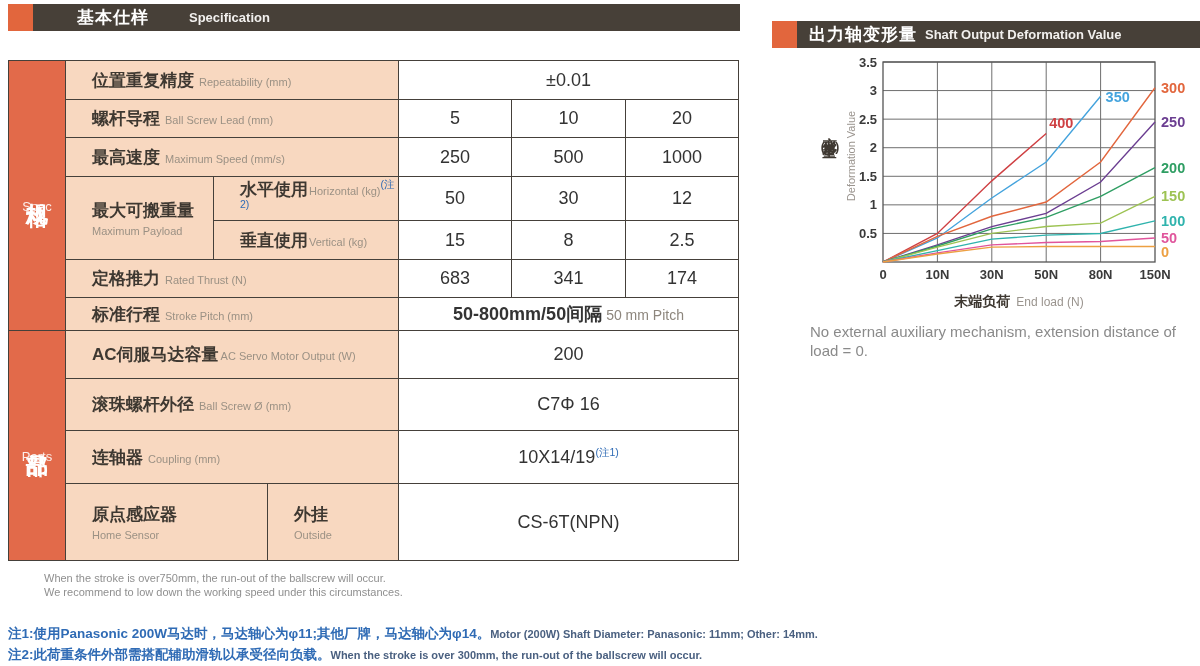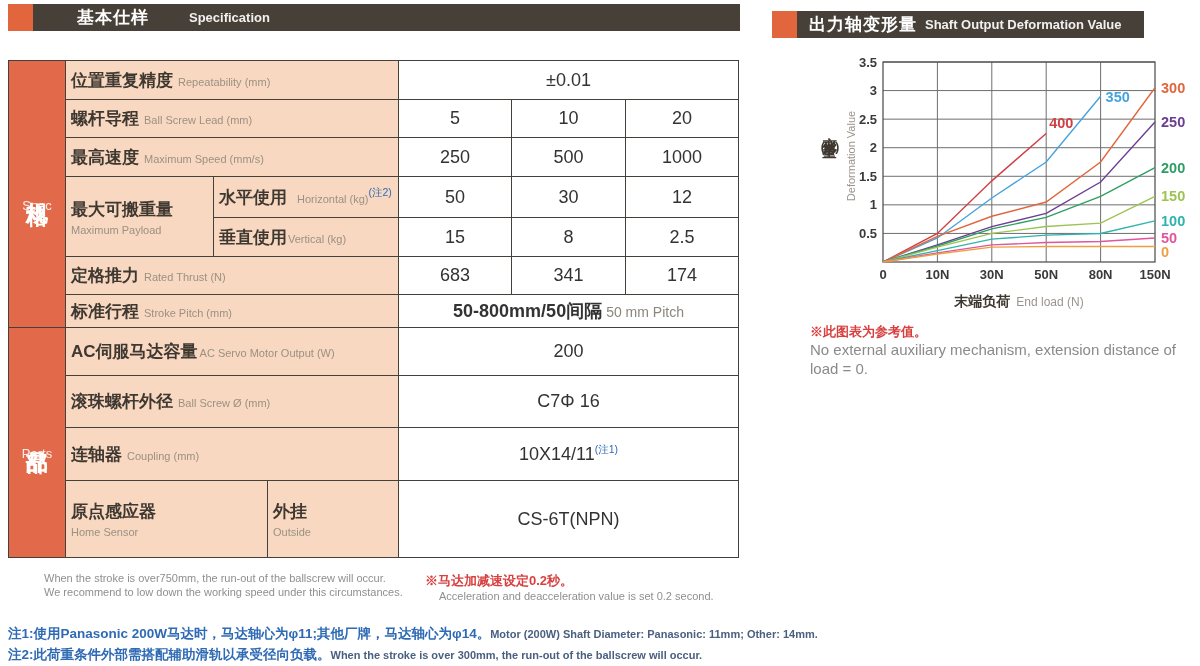--- a/index.html
+++ b/index.html
@@ -13,21 +13,21 @@
   .hbar .ten { font-size:13px; font-weight:600; margin-left:8px; color:#f2f0ee; }
 
   
   table.spec { position:absolute; left:8px; top:60px; width:730px;
                border-collapse:collapse; table-layout:fixed; }
   table.spec td { border:1.5px solid #45403a; overflow:hidden; }
   td.band { background:#e26a4a; color:#fff; text-align:center; vertical-align:middle; }
   .bzh { writing-mode:vertical-rl; text-orientation:upright; margin:0 auto;
          font-size:22px; font-weight:bold; line-height:1.0; letter-spacing:3px; }
   .ben { display:block; font-size:13px; color:rgba(255,255,255,.88); margin-top:4px; }
-  td.lcell { background:#f8d8c0; vertical-align:middle; padding-left:5px; }
+  td.lcell { background:#f8d8c0; vertical-align:middle; padding-left:26px; }
   .zh  { font-size:17px; font-weight:bold; color:#3e3831; }
   .en  { font-size:11px; color:#9b9184; font-weight:500; margin-left:5px; }
   .en.sub { display:block; margin-left:0; margin-top:3px; }
   td.vcell { background:#fff; text-align:center; vertical-align:middle; font-size:18px; color:#333; }
   .vbold { font-weight:bold; color:#333; }
   .graytail { color:#8d867d; font-size:14px; font-weight:500; margin-left:4px; }
   .sup-note { color:#2f6bb5; font-size:10.5px; font-weight:normal; position:relative; top:-7px; }
 
   
   .fnote-red { color:#d84040; font-size:13px; font-weight:bold; }
@@ -60,21 +60,21 @@
 <body>
 
 <div class="page">
 
   <div class="hbar" style="left:8px; top:4px; width:732px;gap:32px;">
     <div class="sq"></div>
     <span class="tzh">基本仕样</span>
     <span class="ten">Specification</span>
   </div>
 
-  <div class="hbar" style="left:772px; top:11px; width:372px;align-items:center;">
+  <div class="hbar" style="left:772px; top:21px; width:428px;align-items:center;">
     <div class="sq"></div>
     <span class="tzh">出力轴变形量</span>
     <span class="ten">Shaft Output Deformation Value</span>
   </div>
 
   <table class="spec">
     <colgroup>
       <col style="width:57px">
         <col style="width:148px">
         <col style="width:54px">
@@ -109,21 +109,21 @@
         <td class="vcell">250</td>
         <td class="vcell">500</td>
         <td class="vcell">1000</td>
       </tr>
       <tr style="height:41px">
         <td class="lcell" rowspan="2">
           <span class="zh">最大可搬重量</span>
           <span class="en sub">Maximum Payload</span>
         </td>
         <td class="lcell" colspan="2">
-          <span class="zh">水平使用</span><span class="en" style="margin-left:10px">Horizontal (kg)</span><span class="sup-note">(注2)</span>
+          <span class="zh">水平使用</span><span class="en" style="margin-left:1px">Horizontal (kg)</span><span class="sup-note">(注2)</span>
         </td>
         <td class="vcell">50</td>
         <td class="vcell">30</td>
         <td class="vcell">12</td>
       </tr>
       <tr style="height:39px">
         <td class="lcell" colspan="2">
           <span class="zh">垂直使用</span><span class="en" style="margin-left:1px">Vertical (kg)</span>
         </td>
         <td class="vcell">15</td>
@@ -160,44 +160,40 @@
         <td class="lcell" colspan="3">
           <span class="zh">滚珠螺杆外径</span><span class="en">Ball Screw Ø (mm)</span>
         </td>
         <td class="vcell" colspan="3">C7Φ 16</td>
       </tr>
       <tr style="height:53px">
         <td class="lcell" colspan="3">
           <span class="zh">连轴器</span><span class="en">Coupling (mm)</span>
         </td>
         <td class="vcell" colspan="3">
-          <span>10X14/11</span><span class="sup-note">(注1)</span>
+          <span>10X14/19</span><span class="sup-note">(注1)</span>
         </td>
       </tr>
       <tr style="height:77px">
         <td class="lcell" colspan="2">
           <span class="zh">原点感应器</span>
           <span class="en sub">Home Sensor</span>
         </td>
         <td class="lcell">
           <span class="zh">外挂</span>
           <span class="en sub">Outside</span>
         </td>
         <td class="vcell" colspan="3">CS-6T(NPN)</td>
       </tr>
     </tbody>
   </table>
 
   <div class="fnL">
     <div class="fnote-gray">When the stroke is over750mm, the run-out of the ballscrew will occur.</div>
     <div class="fnote-gray">We recommend to low down the working speed under this circumstances.</div>
-  </div>
-  <div class="fnR">
-    <div class="fnote-red">※马达加减速设定0.2秒。</div>
-    <div class="fnote-gray">Acceleration and deacceleration value is set 0.2 second.</div>
   </div>
   <div class="bnotes">
     <div class="bnote">
       <span class="bzh2">注1:使用Panasonic 200W马达时，马达轴心为φ11;其他厂牌，马达轴心为φ14。</span><span class="ben2">Motor (200W) Shaft Diameter: Panasonic: 11mm; Other: 14mm.</span>
     </div>
     <div class="bnote">
       <span class="bzh2">注2:此荷重条件外部需搭配辅助滑轨以承受径向负载。</span><span class="ben2">When the stroke is over 300mm, the run-out of the ballscrew will occur.</span>
     </div>
   </div>
 
@@ -249,18 +245,17 @@
       </svg>
     <div class="y-zh">
       <div class="y-zh-v">变形量</div>
       <div class="y-m">(m)</div>
     </div>
     <div class="y-en">Deformation Value</div>
     <div class="xlab">
       <span class="xzh">末端负荷</span><span class="xen">End load (N)</span>
     </div>
     <div class="cnote">
-      <div class="fnote-red">※此图表为参考值。</div>
       <div class="fnote-gray">No external auxiliary mechanism, extension distance of load = 0.</div>
     </div>
   </div>
 
 </div>
 
 </body></html>

